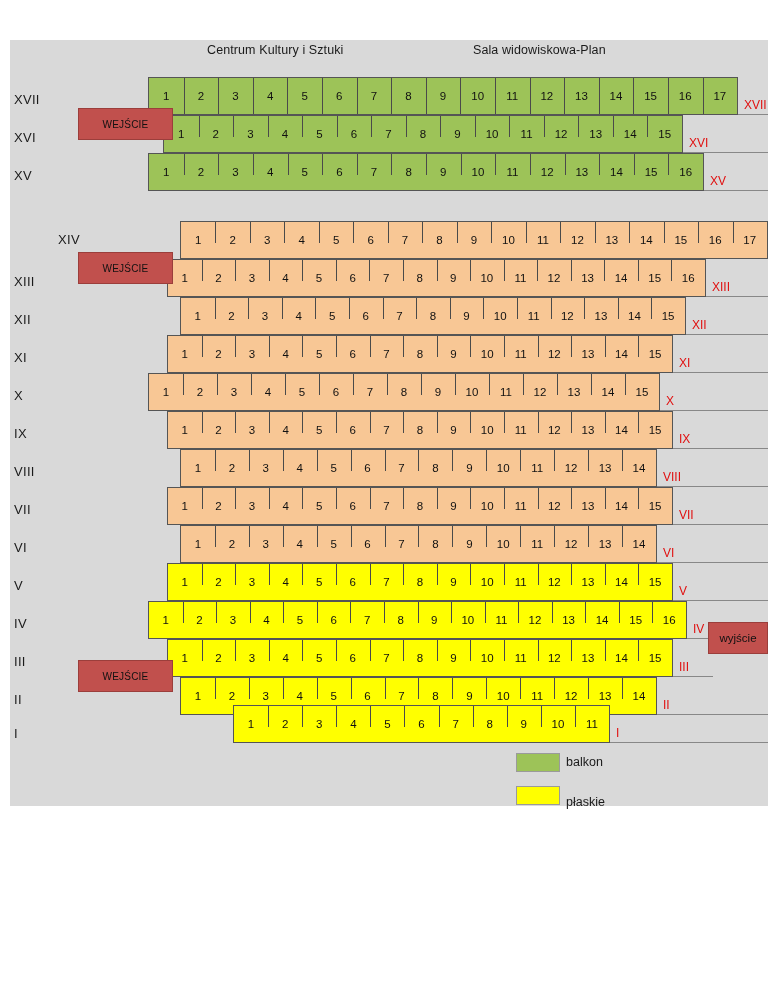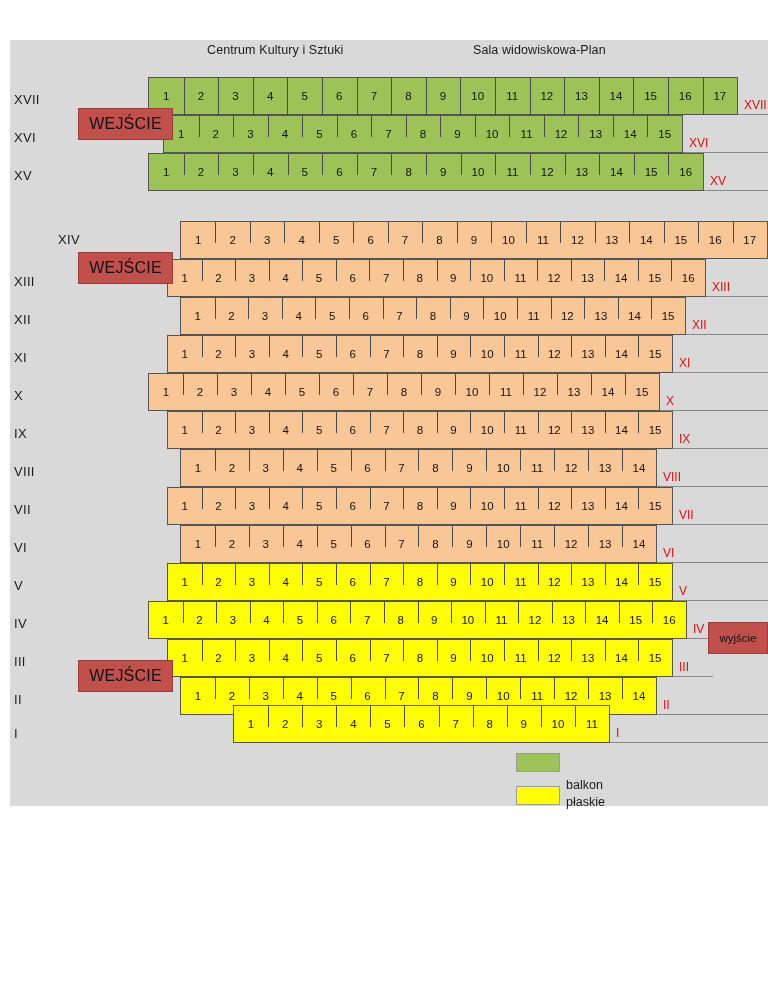--- a/index.html
+++ b/index.html
@@ -101,21 +101,21 @@
 
   
   .wejscie {
     position: absolute;
     box-sizing: border-box;
     background: #c1504d;
     border: 1px solid #9b3e3b;
     display: flex;
     align-items: center;
     justify-content: center;
-    font-size: 16px;
+    font-size: 10px;
     color: #111;
     letter-spacing: .2px;
   }
 
   
   .wyjscie {
     position: absolute;
     box-sizing: border-box;
     background: #c1504d;
     border: 1px solid #9b3e3b;
@@ -510,18 +510,18 @@
   <div id="entrances-container">
       <div class="wejscie" style="left: 78px; top: 108px; width: 95px; height: 32px;">WEJŚCIE</div>
       <div class="wejscie" style="left: 78px; top: 252px; width: 95px; height: 32px;">WEJŚCIE</div>
       <div class="wejscie" style="left: 78px; top: 660px; width: 95px; height: 32px;">WEJŚCIE</div>
     </div>
   <div id="exits-container">
       <div class="wyjscie" style="left: 708px; top: 622px; width: 60px; height: 32px;">wyjście</div>
     </div>
 
   <div class="legend-swatch" style="left: 516px; top: 753px; background: rgb(157, 195, 88);"></div>
-  <div class="legend-text" style="left:566px; top:778px;">balkon</div>
+  <div class="legend-text" style="left:566px; top:755px;">balkon</div>
 
   <div class="legend-swatch" style="left: 516px; top: 786px; background: rgb(255, 255, 0);"></div>
   <div class="legend-text" style="left:566px; top:788px;margin-top:7px;">płaskie</div>
 
 </div>
 
 </body></html>

